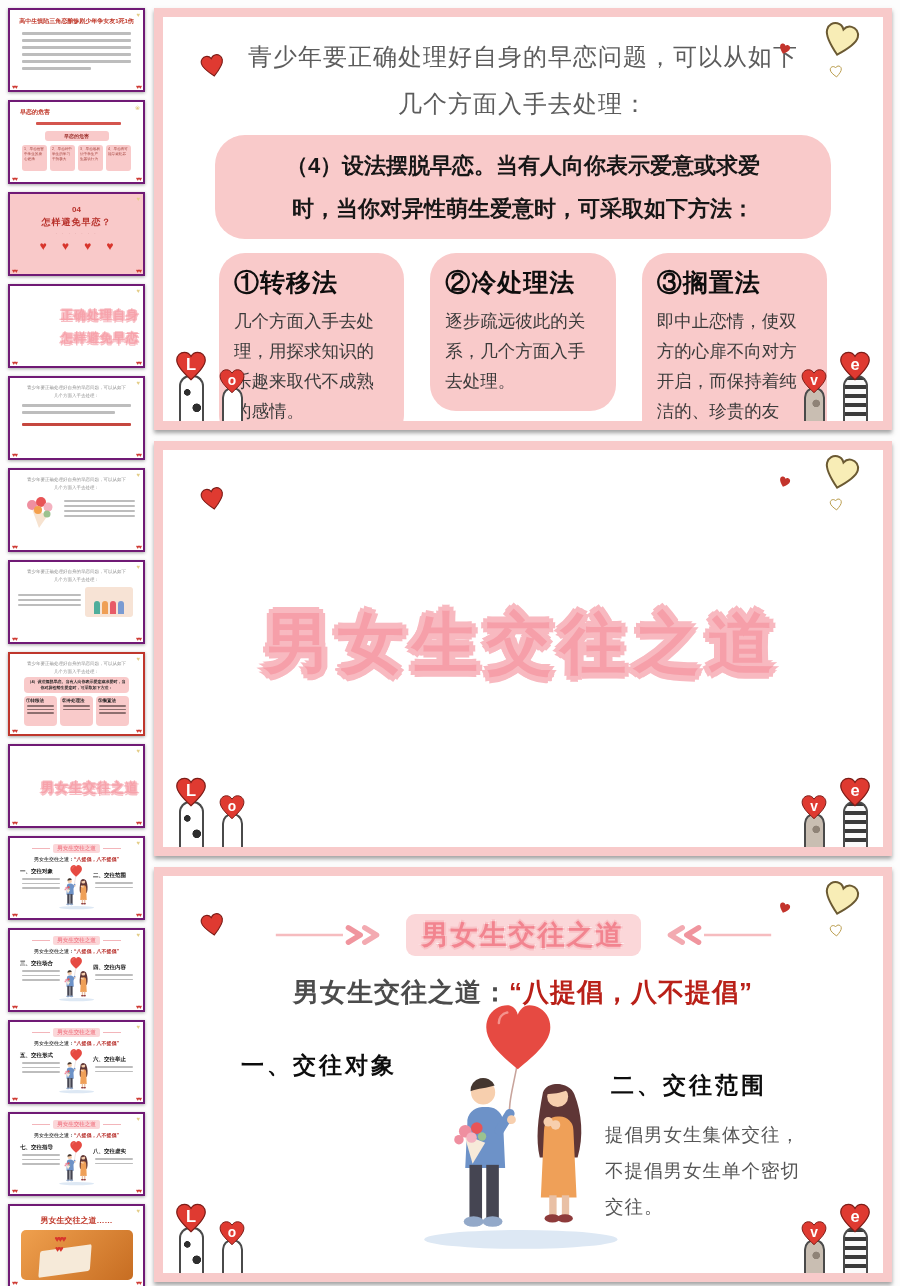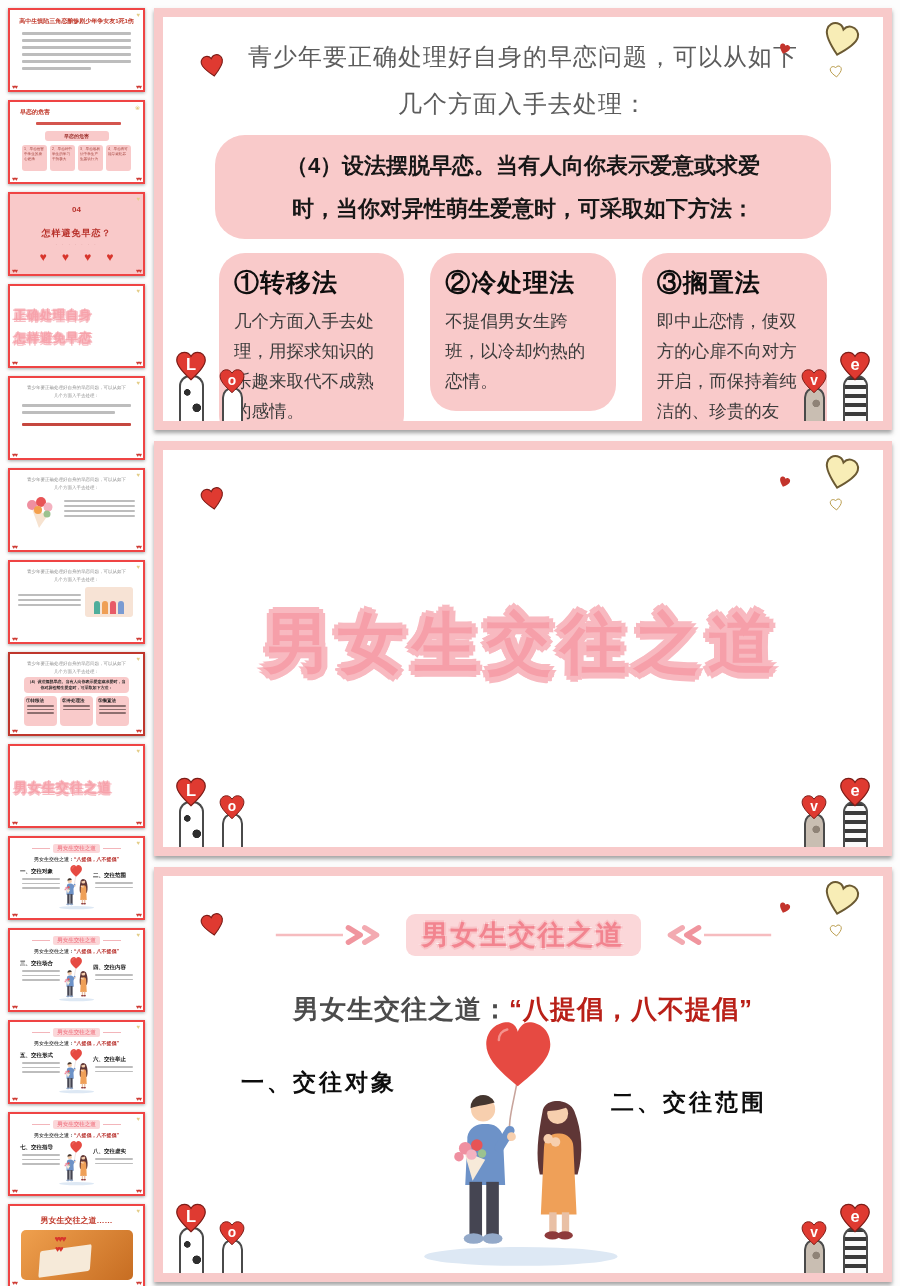--- a/index.html
+++ b/index.html
@@ -8,21 +8,21 @@
     width:900px; height:1286px; overflow:hidden;
     background:#fdfdfd;
     font-family:"Liberation Sans", sans-serif;
   }
   .app { display:flex; width:900px; height:1286px; }
 
   
   .sidebar { width:152px; padding:8px 0 0 8px; flex:none; }
   .thumb {
     width:137px; height:84px; margin-bottom:8px; background:#fff;
-    border:2px solid #ef4444; box-shadow:0 1px 3px rgba(60,60,60,.45);
+    border:2px solid #701a75; box-shadow:0 1px 3px rgba(60,60,60,.45);
     position:relative; overflow:hidden; cursor:pointer;
   }
   .thumb.selected { border:2px solid #bf362c; }
   .pad { width:100%; height:100%; padding:5px 4px 4px; position:relative; overflow:hidden; }
   .pad::before { content:"\2665\2665"; position:absolute; bottom:0; left:2px; color:#cf3a33; font-size:6px; letter-spacing:-1px; }
   .pad::after  { content:"\2665\2665"; position:absolute; bottom:0; right:2px; color:#cf3a33; font-size:6px; letter-spacing:-1px; }
   .trdot { position:absolute; top:2px; right:3px; color:#e4cd88; font-size:6px; }
 
   .ph { height:3px; background:#bdbdbd; border-radius:1px; margin:4px 8px; } .ph.w80{margin-right:24px;} .ph.w60{margin-right:48px;}
   .ph.red { background:#c5473f; }
@@ -30,26 +30,26 @@
 
   .t-news-title { color:#c0392b; font-weight:bold; font-size:6px; text-align:center; margin-top:2px; white-space:nowrap; overflow:hidden; }
   .t-harm-title { color:#c0392b; font-weight:bold; font-size:6px; margin:1px 0 0 6px; }
   .t-harm-link  { height:3px; background:#d4554e; margin:5px 18px 0 22px; border-radius:1px; }
   .t-harm-pill  { background:#f9caca; border-radius:3px; width:64px; margin:6px auto 0; font-size:5px; color:#a03530; font-weight:bold; text-align:center; padding:2px 0; }
   .t-harm-row   { display:flex; gap:3px; margin:4px 8px 0; }
   .t-harm-box   { flex:1; background:#f9caca; border-radius:3px; font-size:3.6px; color:#a4443e; padding:2px; line-height:5px; height:26px; overflow:hidden; }
 
   .t-avoid { background:#f9c9c9; }
   .t-avoid-num   { text-align:center; color:#b8322c; font-weight:bold; font-size:8px; margin-top:6px; }
-  .t-avoid-title { text-align:center; color:#b8322c; font-weight:bold; font-size:9px; margin-top:13px; letter-spacing:1px; }
+  .t-avoid-title { text-align:center; color:#b8322c; font-weight:bold; font-size:9px; margin-top:2px; letter-spacing:1px; }
   .t-avoid-sub   { text-align:center; color:#c98b8b; font-size:4px; letter-spacing:2px; margin-top:2px; }
   .t-avoid-hearts{ display:flex; justify-content:space-around; margin:5px 18px 0; }
   .t-avoid-hearts span { color:#d8352c; font-size:12px; line-height:10px; }
 
-  .bubble { text-align:left; font-weight:bold; color:#f7a2ab;
+  .bubble { text-align:right; font-weight:bold; color:#f7a2ab;
     -webkit-text-stroke:0.8px #fff; paint-order:stroke;
     text-shadow:1.5px 0 0 #f8bcc2,-1.5px 0 0 #f8bcc2,0 1.5px 0 #f8bcc2,0 -1.5px 0 #f8bcc2; }
   .t-title2 .l1 { font-size:12px; margin-top:16px; letter-spacing:1px; }
   .t-title2 .l2 { font-size:12px; margin-top:6px;  letter-spacing:1px; }
   .t-title1 .l1 { font-size:13px; margin-top:28px; letter-spacing:1px; }
 
   .t-heading { color:#8f8f8f; font-size:4.5px; line-height:7px; text-align:center; margin-top:1px; white-space:nowrap; overflow:hidden; }
   .t-cols { display:flex; margin-top:2px; }
   .t-col { flex:1; }
   .t-bouquet { width:40px; height:36px; flex:none; margin-left:6px; }
@@ -121,21 +121,21 @@
                 4px 4px 0 #f8b9c0,-4px 4px 0 #f8b9c0,4px -4px 0 #f8b9c0,-4px -4px 0 #f8b9c0;
   }
 
   
   .s3-banner { display:flex; justify-content:center; align-items:center; gap:14px; margin-top:38px; }
   .banner-pill { background:#fbd7d9; border-radius:9px; padding:3px 16px; font-size:27px; font-weight:bold; letter-spacing:2px;
     color:#f2848f; -webkit-text-stroke:1.3px #fff; paint-order:stroke;
     text-shadow:2px 0 0 #f9c3c7,-2px 0 0 #f9c3c7,0 2px 0 #f9c3c7,0 -2px 0 #f9c3c7; }
   .arr { width:118px; height:24px; }
   .arr.flip { transform:scaleX(-1); }
-  .s3-subtitle { text-align:center; margin-top:36px; font-size:26px; font-weight:bold; letter-spacing:1px; }
+  .s3-subtitle { text-align:center; margin-top:19px; font-size:26px; font-weight:bold; letter-spacing:1px; }
   .s3-subtitle .blk { color:#4b4b4b; }
   .s3-subtitle .red { color:#b92018; }
   .s3-cols { position:relative; height:236px; margin-top:4px; }
   .s3-left  { position:absolute; left:72px;  top:36px; width:218px; }
   .s3-right { position:absolute; right:78px; top:56px; width:200px; }
   .s3-h { font-size:23px; font-weight:bold; color:#0d0d0d; margin:0 0 16px 6px; letter-spacing:3px; }
   .s3-p { margin:0; font-size:18.5px; line-height:36px; color:#565656; letter-spacing:1px; }
   .couple { position:absolute; left:50%; top:-14px; transform:translateX(-50%); width:238px; height:252px; }
 </style>
 </head>
@@ -484,21 +484,21 @@
         <div>（4）设法摆脱早恋。当有人向你表示爱意或求爱</div>
         <div>时，当你对异性萌生爱意时，可采取如下方法：</div>
       </div>
       <div class="s1-row">
         <div class="s1-col">
           <h3>①转移法</h3>
           <p>几个方面入手去处理，用探求知识的乐趣来取代不成熟的感情。</p>
         </div>
         <div class="s1-col">
           <h3>②冷处理法</h3>
-          <p>不提倡男女生跨班，以冷却灼热的恋情。</p>
+          <p>逐步疏远彼此的关系，几个方面入手去处理。</p>
         </div>
         <div class="s1-col">
           <h3>③搁置法</h3>
           <p>即中止恋情，使双方的心扉不向对方开启，而保持着纯洁的、珍贵的友谊。</p>
         </div>
       </div>
 
       <div class="paws bl">
         <div class="paw paw-spot">
           <svg class="ph-heart" viewBox="0 0 24 22">
@@ -613,20 +613,21 @@
 
       <div class="s3-cols">
         <svg class="couple" viewBox="0 0 220 240">
             <use href="#couple-g"></use>
           </svg>
         <div class="s3-left">
           <h4 class="s3-h">一、交往对象</h4>
         </div>
         <div class="s3-right">
           <h4 class="s3-h">二、交往范围</h4>
+          <p class="s3-p">提倡男女生集体交往，不提倡男女生单个密切交往。</p>
         </div>
       </div>
 
       <div class="paws bl">
         <div class="paw paw-spot">
           <svg class="ph-heart" viewBox="0 0 24 22">
               <use href="#heart-p" fill="#df3a31" stroke="#7c1d18" stroke-width="0.8"></use>
               <text x="12" y="14" text-anchor="middle" font-size="11" font-weight="bold" fill="#fff">L</text>
             </svg>
           <div class="paw-body"></div>

